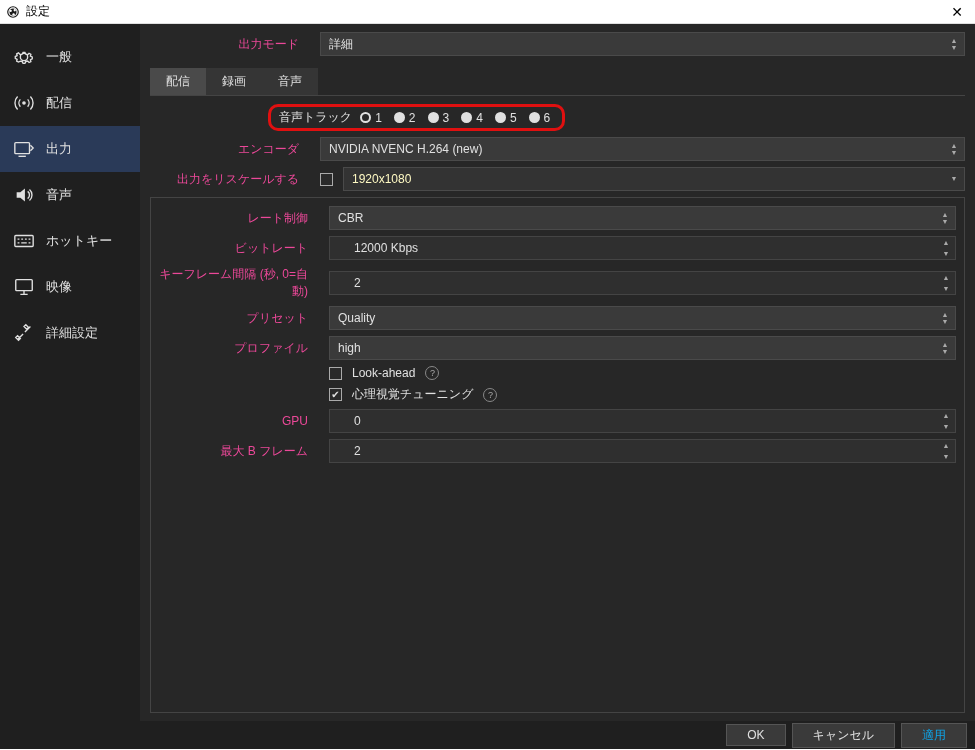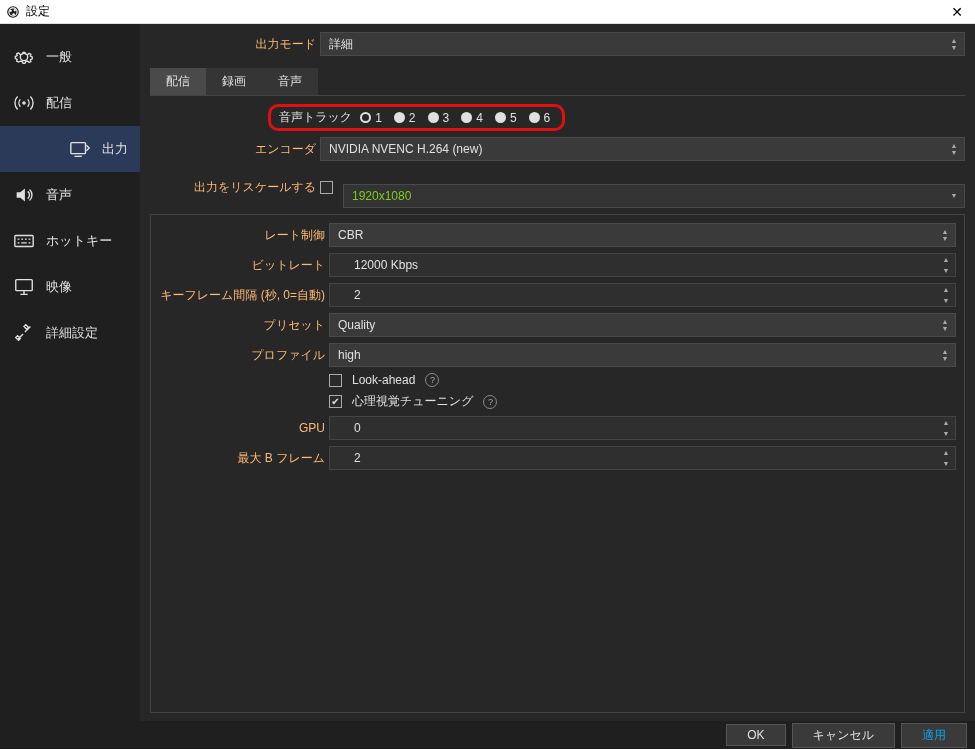--- a/index.html
+++ b/index.html
@@ -4,36 +4,36 @@
 <style>
 * { margin: 0; padding: 0; box-sizing: border-box; }
 body { width: 975px; height: 750px; background: #ffffff; font-family: "Meiryo", "MS PGothic", sans-serif; font-size: 12px; color: #e0e0e0; overflow: hidden; }
 .titlebar { height: 24px; background: #ffffff; display: flex; align-items: center; padding: 0 6px; border-bottom: 1px solid #e0e0e0; }
 .titlebar .icon { width: 14px; height: 14px; margin-right: 6px; }
 .titlebar .title { color: #000; font-size: 12px; flex: 1; }
 .titlebar .close { color: #000; font-size: 14px; padding: 0 6px; }
 .wrap { display: flex; height: 697px; background: #1f1f1f; }
 .sidebar { width: 140px; background: #1f1f1f; padding-top: 10px; }
 .side-item { display: flex; align-items: center; height: 46px; padding: 0 12px; color: #e0e0e0; cursor: pointer; }
-.side-item.active { background: #2a3a58; justify-content: flex-end; }
+.side-item.active { background: #2a3a58; }
 .side-item .icon { width: 24px; height: 24px; margin-right: 10px; display: flex; align-items: center; justify-content: center; }
 .side-item svg { fill: #e0e0e0; }
 .side-item .label { font-size: 13px; }
 .main { flex: 1; background: #272727; display: flex; flex-direction: column; padding: 8px 10px; }
 .row { display: flex; align-items: center; margin-bottom: 6px; }
-.label-col { width: 170px; text-align: right; padding-right: 4px; font-size: 12px; color: #fdba74; }
+.label-col { width: 170px; text-align: right; padding-right: 21px; font-size: 12px; color: #ec4899; }
 .ctrl-col { flex: 1; display: flex; align-items: center; gap: 4px; }
 .select { flex: 1; height: 24px; background: #3a3a3a; border: 1px solid #4a4a4a; display: flex; align-items: center; padding: 0 8px; color: #e0e0e0; font-size: 12px; position: relative; }
 .select .arrows { position: absolute; right: 2px; top: 0; bottom: 0; width: 16px; display: flex; flex-direction: column; justify-content: center; gap: 1px; }
 .select .arrows span { font-size: 7px; color: #aaa; line-height: 6px; text-align: center; }
 .select.v .arrows span:first-child::after { content: "▲"; }
 .select.v .arrows span:last-child::after { content: "▼"; }
 .select.d .arrows { justify-content: center; }
 .select.d .arrows span::after { content: "▼"; }
-.select.disabled { color: #84cc16; background: #333; margin-top: 17px; }
+.select.disabled { color: #fef9c3; background: #333; }
 .tabs { display: flex; border-bottom: 1px solid #444; margin-bottom: 8px; margin-top: 6px; }
 .tab { padding: 5px 16px; background: #353535; color: #e0e0e0; font-size: 12px; cursor: pointer; }
 .tab.active { background: #4a4a4a; }
 .panel { border: 1px solid #444; padding: 8px; flex: 1; overflow: auto; }
 .highlight-box { border: 3px solid #e01010; border-radius: 10px; padding: 2px 8px; display: inline-flex; align-items: center; }
 .radio { width: 11px; height: 11px; border-radius: 50%; border: 2px solid #e0e0e0; display: inline-block; margin: 0 4px 0 8px; vertical-align: middle; }
 .radio.sel { border-color: #e0e0e0; background: transparent; box-shadow: inset 0 0 0 2px #272727; }
 .radio.filled { background: #e0e0e0; }
 .radio-label { margin-right: 4px; vertical-align: middle; }
 .checkbox { width: 13px; height: 13px; border: 1px solid #aaa; display: inline-flex; align-items: center; justify-content: center; background: #2a2a2a; margin-right: 6px; vertical-align: middle; }

